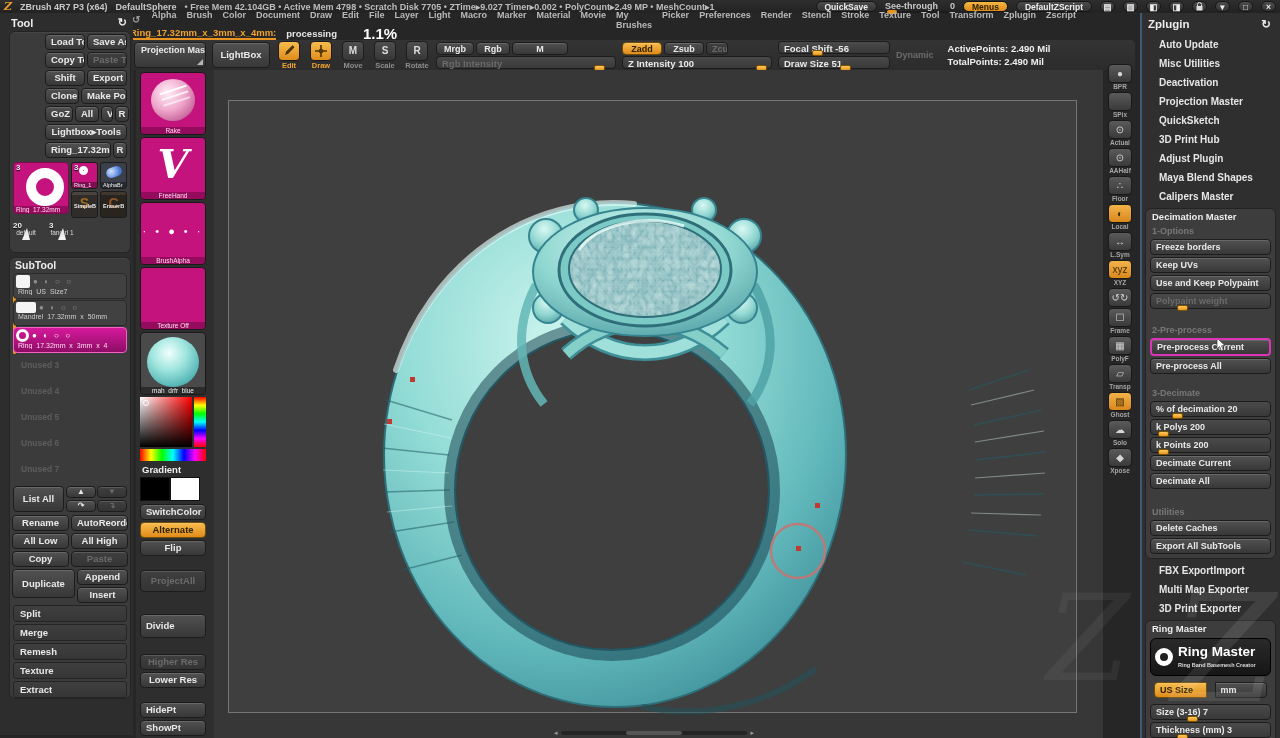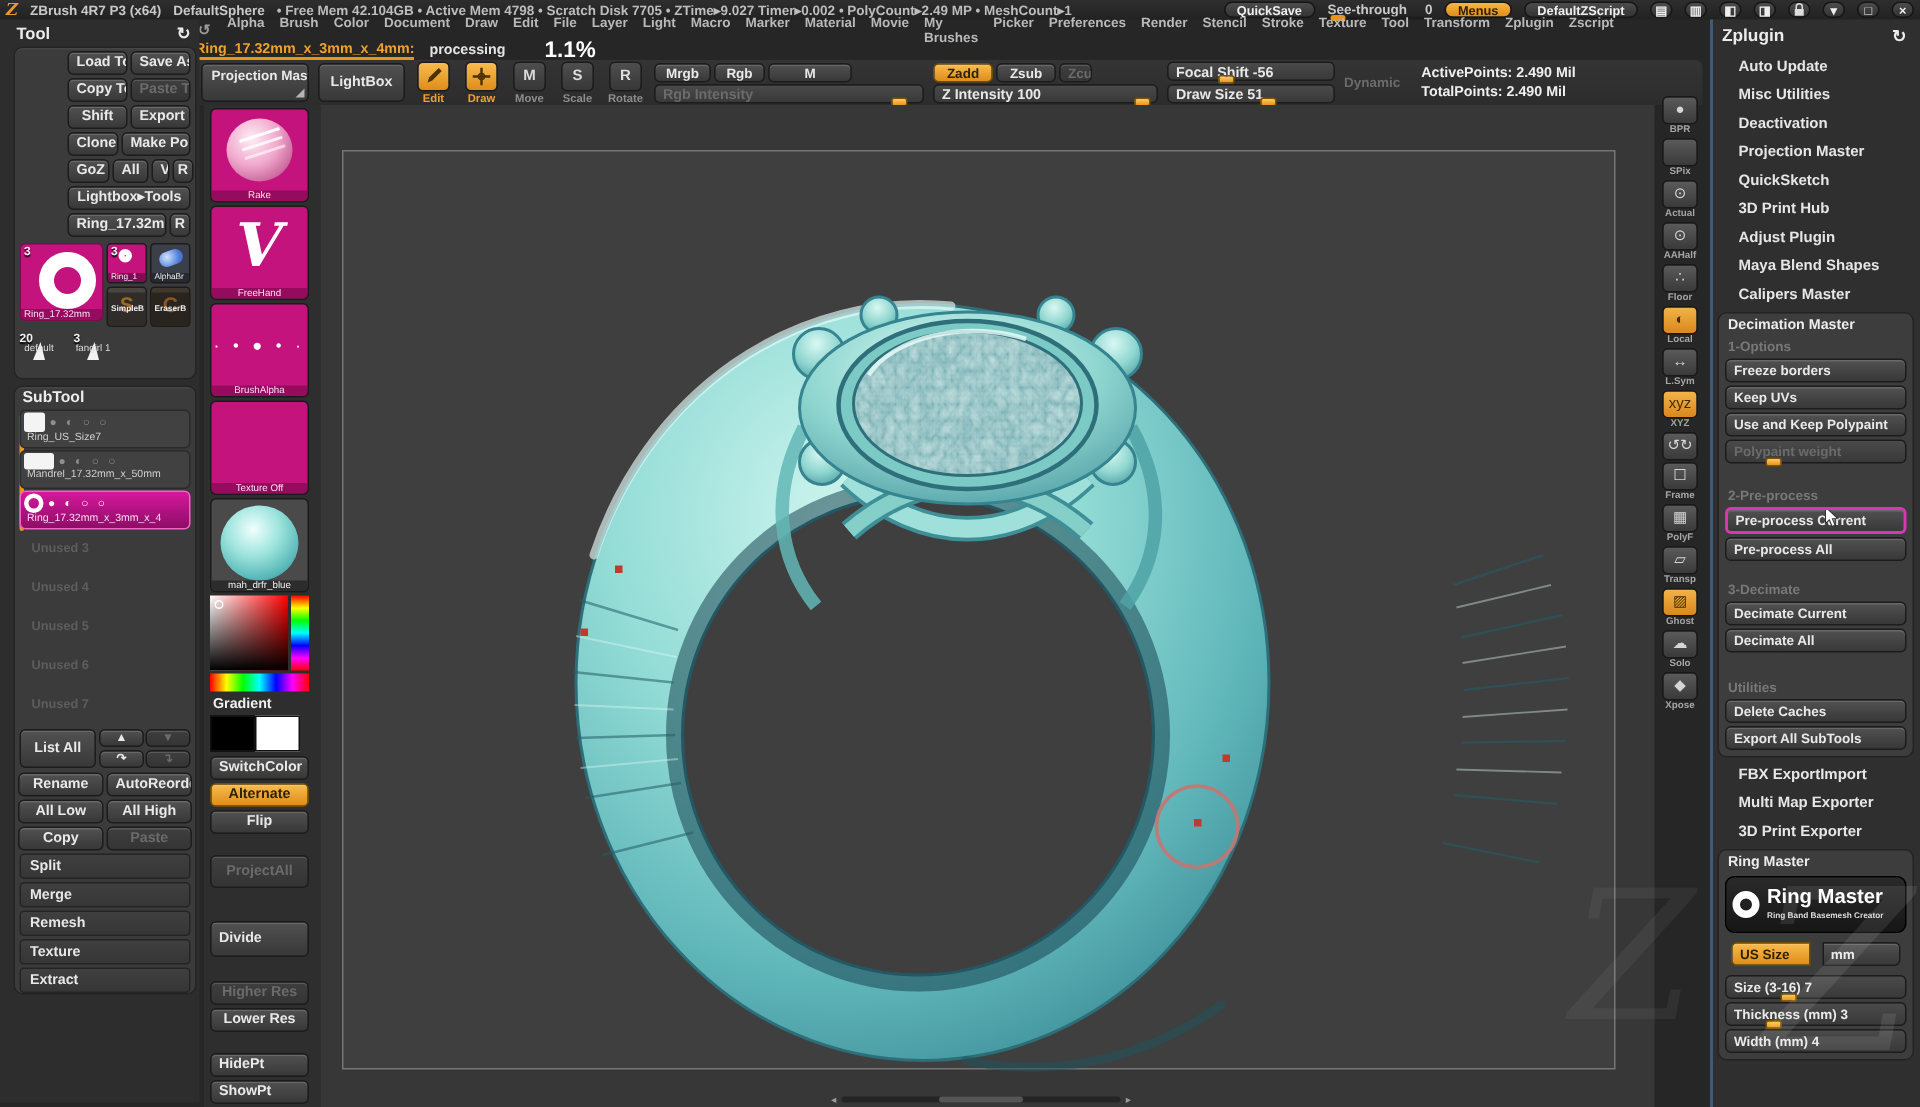--- a/index.html
+++ b/index.html
@@ -445,20 +445,27 @@
         <span class="btn">Rename</span>
         <span class="btn">AutoReorde</span>
       </div>
       <div class="row">
         <span class="btn">All Low</span>
         <span class="btn">All High</span>
       </div>
       <div class="row">
         <span class="btn">Copy</span>
         <span class="btn dim">Paste</span>
+      </div>
+      <div class="row">
+        <span class="btn" style="height:29px;line-height:25px">Duplicate</span>
+        <span style="flex:1;display:flex;flex-direction:column;gap:2px">
+          <span class="btn">Append</span>
+          <span class="btn">Insert</span>
+        </span>
       </div>
       <div>
           <span class="collapsed">Split</span>
           <span class="collapsed">Merge</span>
           <span class="collapsed">Remesh</span>
           <span class="collapsed">Texture</span>
           <span class="collapsed">Extract</span>
         </div>
     </div>
 
@@ -702,20 +709,25 @@
       </span>
       <div class="seclabel" style="margin-top:14px">2-Pre-process</div>
       <span class="btn hl">
         <span>Pre-process Current</span>
         <svg class="cursor-svg" width="11" height="14" viewBox="0 0 11 14">
           <path d="M1 0 L1 11 L3.6 8.6 L5.4 13 L7.4 12 L5.6 7.8 L9 7.6 Z" fill="#fff" stroke="#333" stroke-width="0.7"></path>
         </svg>
       </span>
       <span class="btn">Pre-process All</span>
       <div class="seclabel" style="margin-top:12px">3-Decimate</div>
+      <div>
+          <span class="slider"><span>% of decimation 20</span><i class="handle" style="--pos: 18%;"></i></span>
+          <span class="slider"><span>k Polys 200</span><i class="handle" style="--pos: 6%;"></i></span>
+          <span class="slider"><span>k Points 200</span><i class="handle" style="--pos: 6%;"></i></span>
+        </div>
       <span class="btn">Decimate Current</span>
       <span class="btn">Decimate All</span>
       <div class="seclabel" style="margin-top:16px">Utilities</div>
       <span class="btn">Delete Caches</span>
       <span class="btn">Export All SubTools</span>
     </div>
 
     <div>
         <span class="zrow">FBX ExportImport</span>
         <span class="zrow">Multi Map Exporter</span>

